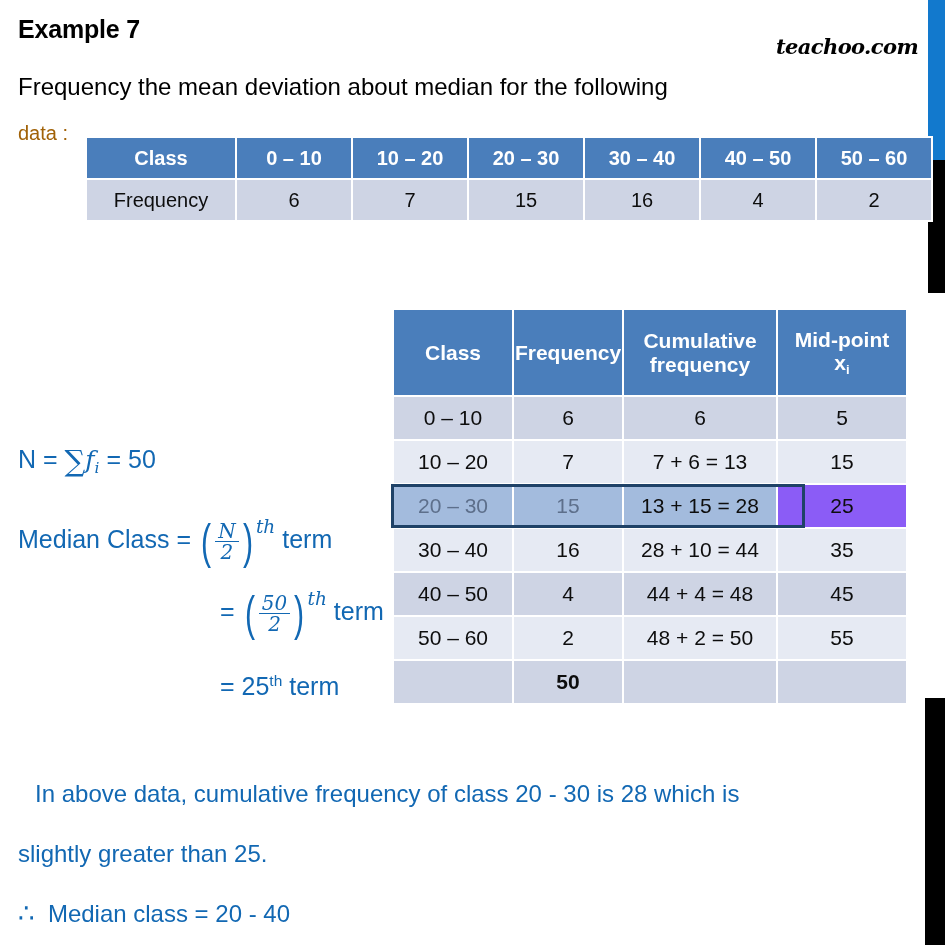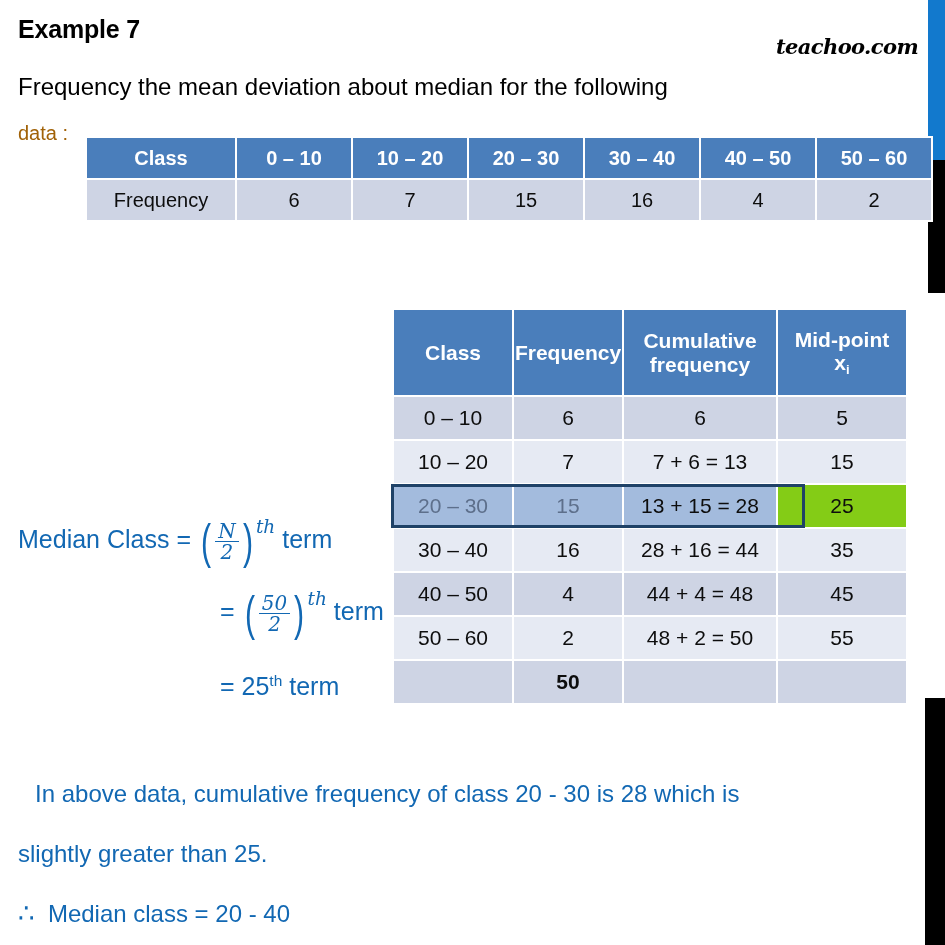--- a/index.html
+++ b/index.html
@@ -298,26 +298,26 @@
       <tr class="row-b">
         <td class="mt-c1">10 – 20</td>
         <td class="mt-c2">7</td>
         <td class="mt-c3">7 + 6 = 13</td>
         <td class="mt-c4">15</td>
       </tr>
       <tr class="row-hl">
         <td class="mt-c1 hl-dim">20 – 30</td>
         <td class="mt-c2 hl-dim">15</td>
         <td class="mt-c3">13 + 15 = 28</td>
-        <td class="mt-c4" style="background:#84cc16;">25</td>
+        <td class="mt-c4" style="background:#8b5cf6;">25</td>
       </tr>
       <tr class="row-b">
         <td class="mt-c1">30 – 40</td>
         <td class="mt-c2">16</td>
-        <td class="mt-c3">28 + 16 = 44</td>
+        <td class="mt-c3">28 + 10 = 44</td>
         <td class="mt-c4">35</td>
       </tr>
       <tr class="row-a">
         <td class="mt-c1">40 – 50</td>
         <td class="mt-c2">4</td>
         <td class="mt-c3">44 + 4 = 48</td>
         <td class="mt-c4">45</td>
       </tr>
       <tr class="row-b">
         <td class="mt-c1">50 – 60</td>
@@ -329,20 +329,26 @@
         <td class="mt-c1"></td>
         <td class="mt-c2 total-val">50</td>
         <td class="mt-c3"></td>
         <td class="mt-c4"></td>
       </tr>
     </tbody>
   </table>
 
   <div class="hl-box"></div>
 
+  <div class="math m-n">
+    <span>N =</span>
+    <span class="sigma">∑</span><span class="ital">f</span><span class="sub">i</span>
+    <span>=</span>
+    <span>50</span>
+  </div>
 
   <div class="math m-median">
     <span>Median Class =</span>
     <span class="paren">(</span><span class="frac"><span class="num">N</span><span class="den">2</span></span><span class="paren">)</span><span class="sup-th">th</span>
     <span>term</span>
   </div>
 
   <div class="math m-eq50">
     <span>=</span>
     <span class="paren">(</span><span class="frac"><span class="num">50</span><span class="den">2</span></span><span class="paren">)</span><span class="sup-th">th</span>

